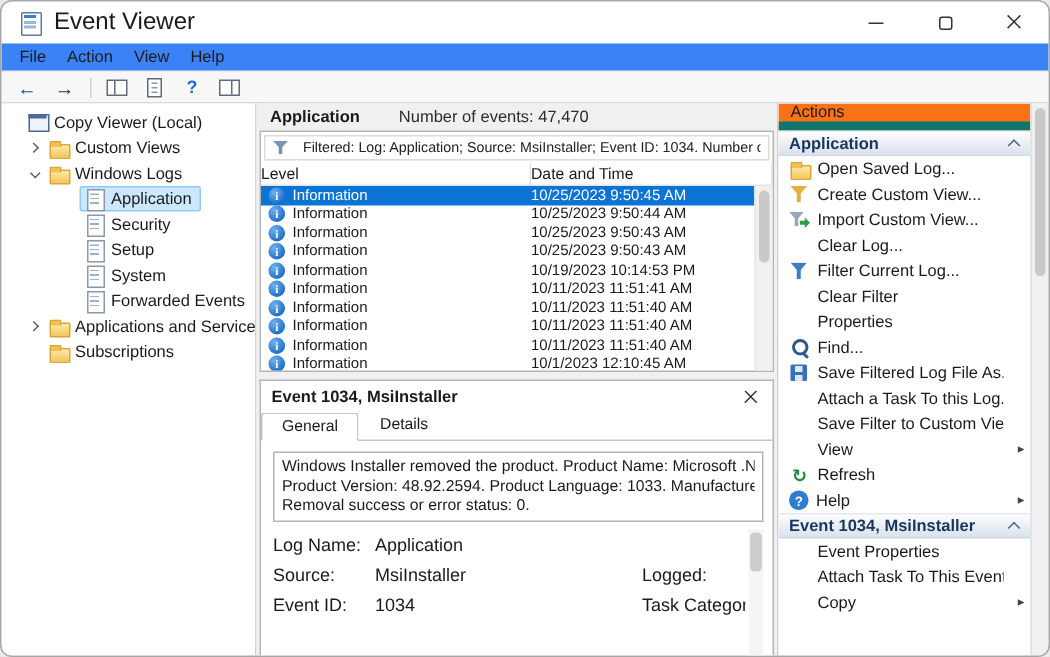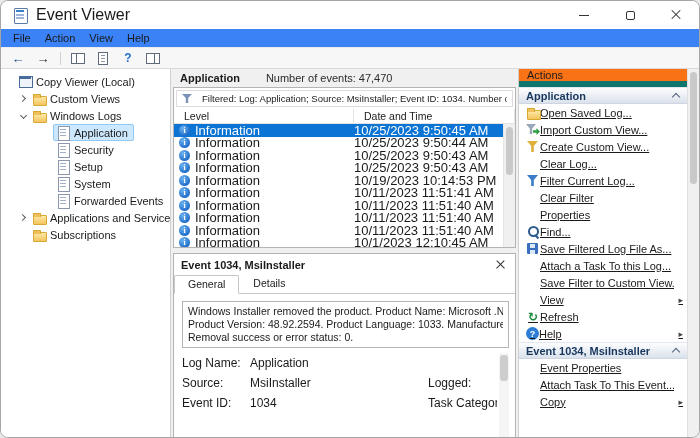--- a/index.html
+++ b/index.html
@@ -79,25 +79,25 @@
 
   
   .middle { flex:1; display:flex; flex-direction:column; background:#f0f0f0; min-width:0; border-right:1px solid #d0d0d0; }
   .mid-header { height:18px; display:flex; align-items:center; padding:0 9px; flex:none; }
   .mid-title { font-weight:bold; }
   .mid-count { margin-left:26px; color:#2b2b2b; }
   .log-box { flex:1; margin:0 2px; background:#fff; border:1px solid #b4b4b4; display:flex; flex-direction:column; min-height:0; }
   .filter-bar { height:17px; margin:2px; border:1px solid #dcdcdc; background:#fff; display:flex; align-items:center; gap:6px; padding:0 5px; flex:none; overflow:hidden; }
   .filter-text { font-size:9.5px; white-space:nowrap; overflow:hidden; color:#222; }
   .thead { display:flex; height:15px; border-bottom:1px solid #e3e3e3; flex:none; align-items:stretch; font-size:10.5px; }
-  .th { padding-left:10px; border-right:1px solid #e3e3e3; display:flex; align-items:center; }
+  .th { padding-left:0; border-right:1px solid #e3e3e3; display:flex; align-items:center; }
   .th-level { width:180px; flex:none; }
   .th-date { flex:1; }
   .table-body-wrap { flex:1; display:flex; min-height:0; }
-  .rows { flex:1; overflow:hidden; font-size:13px; }
+  .rows { flex:1; overflow:hidden; font-size:10px; }
   .trow { display:flex; align-items:center; height:12.5px; }
   .trow.sel-true { background:#0b74d4; color:#fff; }
   .td-level { width:180px; flex:none; display:flex; align-items:center; gap:4px; padding-left:4px; min-width:0; }
   .td-level .ic-info { transform:scale(.85); }
   .td-date { flex:1; white-space:nowrap; overflow:hidden; }
   .vscroll { width:12px; background:#f0f0f0; border-left:1px solid #e6e6e6; position:relative; flex:none; }
   .vthumb { position:absolute; left:2px; right:2px; top:3px; height:48px; background:#c9c9c9; border-radius:4px; }
   .splitter { height:5px; flex:none; }
 
   
@@ -121,21 +121,21 @@
   .fscroll { width:10px; background:#f5f5f5; position:relative; flex:none; margin-left:2px; }
   .fthumb { position:absolute; left:1px; right:1px; top:2px; height:26px; background:#cdcdcd; border-radius:3px; }
 
   
   .actions-panel { width:168px; background:#fff; display:flex; flex-direction:column; flex:none; overflow:hidden; }
   .actions-header { height:18px; background:#f97316; border-bottom:6px solid #0f766e; display:flex; align-items:center; padding:0 8px; font-weight:normal; flex:none; }
   .asec-header { height:17px; display:flex; align-items:center; padding:0 7px; background:linear-gradient(#fcfdfe,#dbe2ec); border-top:1px solid #e3e8f0; border-bottom:1px solid #cfd6e2; color:#17375e; font-weight:bold; flex:none; }
   .asec-title { flex:1; white-space:nowrap; overflow:hidden; }
   .up-ic { width:8px; height:6px; position:relative; flex:none; }
   .up-ic::before { content:""; position:absolute; left:1px; top:1px; width:5px; height:5px; border-left:1px solid #51617a; border-top:1px solid #51617a; transform:rotate(45deg); }
-  .aitem { height:17px; display:flex; align-items:center; padding:0 4px 0 7px;text-decoration:underline; }
+  .aitem { height:17px; display:flex; align-items:center; gap:5px; padding:0 4px 0 7px; }
   .alabel { flex:1; white-space:nowrap; overflow:hidden; }
   .aarrow { width:9px; flex:none; color:#444; font-size:9px; text-align:right; }
   .actions-scroll { width:12px; background:#f0f0f0; border-left:1px solid #e0e0e0; position:relative; flex:none; }
   .athumb { position:absolute; left:2px; right:2px; top:3px; height:112px; background:#c9c9c9; border-radius:4px; }
 </style>
 </head>
 <body>
 
 <div class="window">
 
@@ -445,28 +445,28 @@
       </div>
       <div>
 
           <div class="aitem">
             <span class="ic ic-folder-open"></span>
             <span class="alabel">Open Saved Log...</span>
             <span class="aarrow"></span>
           </div>
 
           <div class="aitem">
+            <span class="ic ic-funnel-yellow"></span>
+            <span class="alabel">Create Custom View...</span>
+            <span class="aarrow"></span>
+          </div>
+
+          <div class="aitem">
             <span class="ic ic-import"></span>
             <span class="alabel">Import Custom View...</span>
-            <span class="aarrow"></span>
-          </div>
-
-          <div class="aitem">
-            <span class="ic ic-funnel-yellow"></span>
-            <span class="alabel">Create Custom View...</span>
             <span class="aarrow"></span>
           </div>
 
           <div class="aitem">
             <span class="ic ic-none"></span>
             <span class="alabel">Clear Log...</span>
             <span class="aarrow"></span>
           </div>
 
           <div class="aitem">

